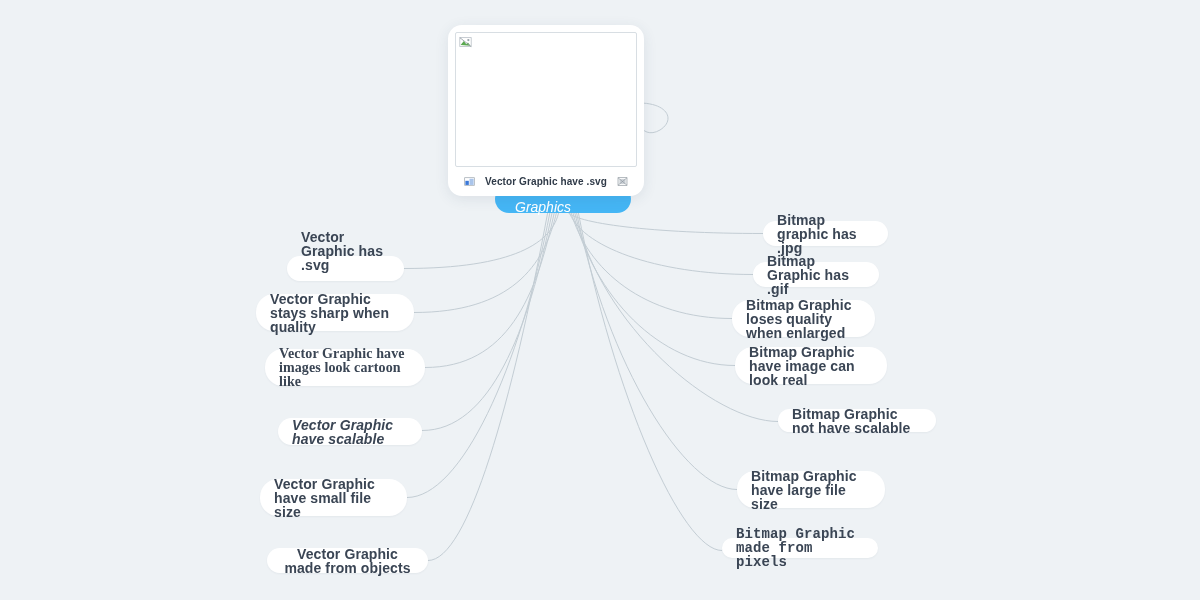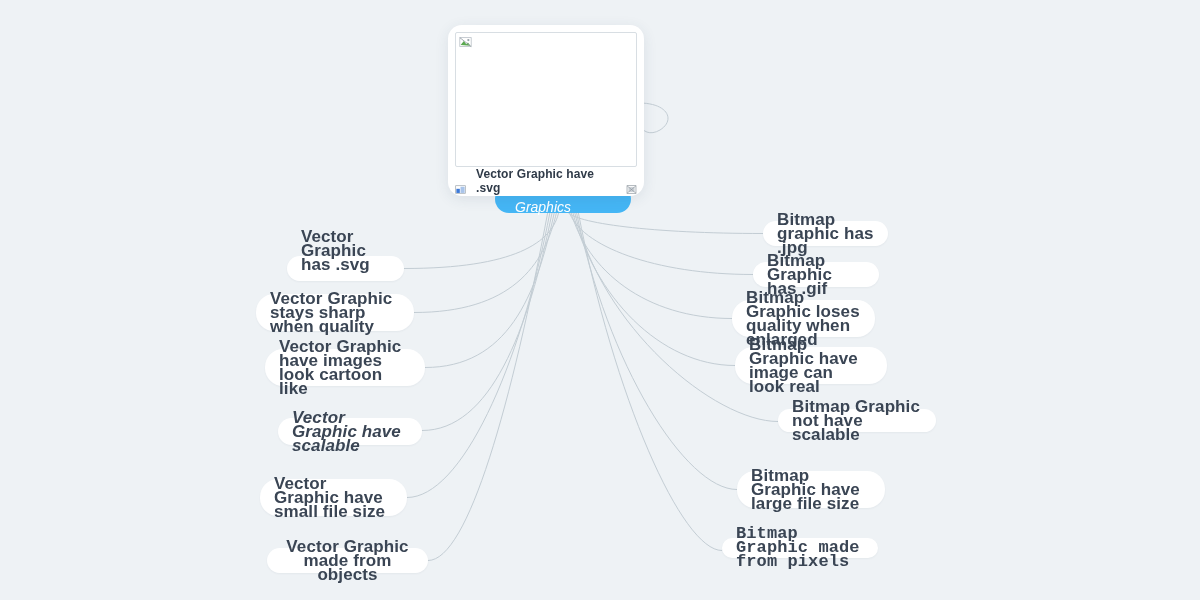--- a/index.html
+++ b/index.html
@@ -23,21 +23,21 @@
   svg.links path{
     fill:none;
     stroke:#c3cdd4;
     stroke-width:1;
   }
   .node{
     position:absolute;
     background:#ffffff;
     color:#3a4554;
     border-radius:16px;
-    font-size:17px;
+    font-size:14px;
     line-height:14px;
     font-weight:600;
     letter-spacing:.1px;
     padding:9px 14px;
     box-sizing:border-box;
     box-shadow:0 1px 2px rgba(40,60,80,.05);
     display:flex;
     align-items:center;
     cursor:pointer;
   }
@@ -77,25 +77,25 @@
     box-sizing:border-box;
     position:relative;
     overflow:hidden;
   }
   .broken-img{
     position:absolute;left:3px;top:3px;
     width:13px;height:13px;
   }
   .popup-caption{
     display:flex;
-    align-items:flex-end;
+    align-items:center;
     justify-content:center;
     gap:10px;
     height:28px;
-    font-size:12px;
+    font-size:10px;
     font-weight:600;
     color:#2f3a48;
     letter-spacing:.1px;
   }
   .cap-icon{width:11px;height:11px;flex:0 0 auto;display:block;}
 </style>
 </head>
 <body>
 
 <div id="canvas">
@@ -124,21 +124,21 @@
     <span>Vector Graphics</span>
   </div>
 
   <div id="nodes-layer">
       <div class="node" style="left: 287px; top: 256px; width: 117px; height: 25px; align-items: flex-end;">
         <span>Vector Graphic has .svg</span>
       </div>
       <div class="node two-line" style="left: 256px; top: 294px; width: 158px; height: 37px;">
         <span>Vector Graphic stays sharp when quality</span>
       </div>
-      <div class="node two-line" style="left: 265px; top: 349px; width: 160px; height: 37px;">
+      <div class="node two-line" style="left: 265px; top: 349px; width: 160px; height: 37px; font-family: Liberation Serif, serif;">
         <span>Vector Graphic have images look cartoon like</span>
       </div>
       <div class="node" style="left: 278px; top: 418px; width: 144px; height: 27px; font-style: italic;">
         <span>Vector Graphic have scalable</span>
       </div>
       <div class="node two-line" style="left: 260px; top: 479px; width: 147px; height: 37px;">
         <span>Vector Graphic have small file size</span>
       </div>
       <div class="node" style="left: 267px; top: 548px; width: 161px; height: 25px; text-align: center;">
         <span>Vector Graphic made from objects</span>

